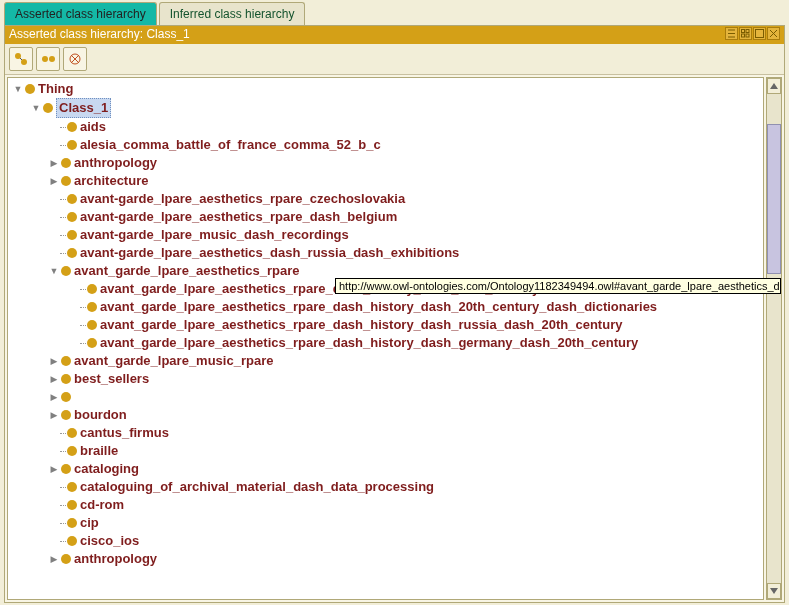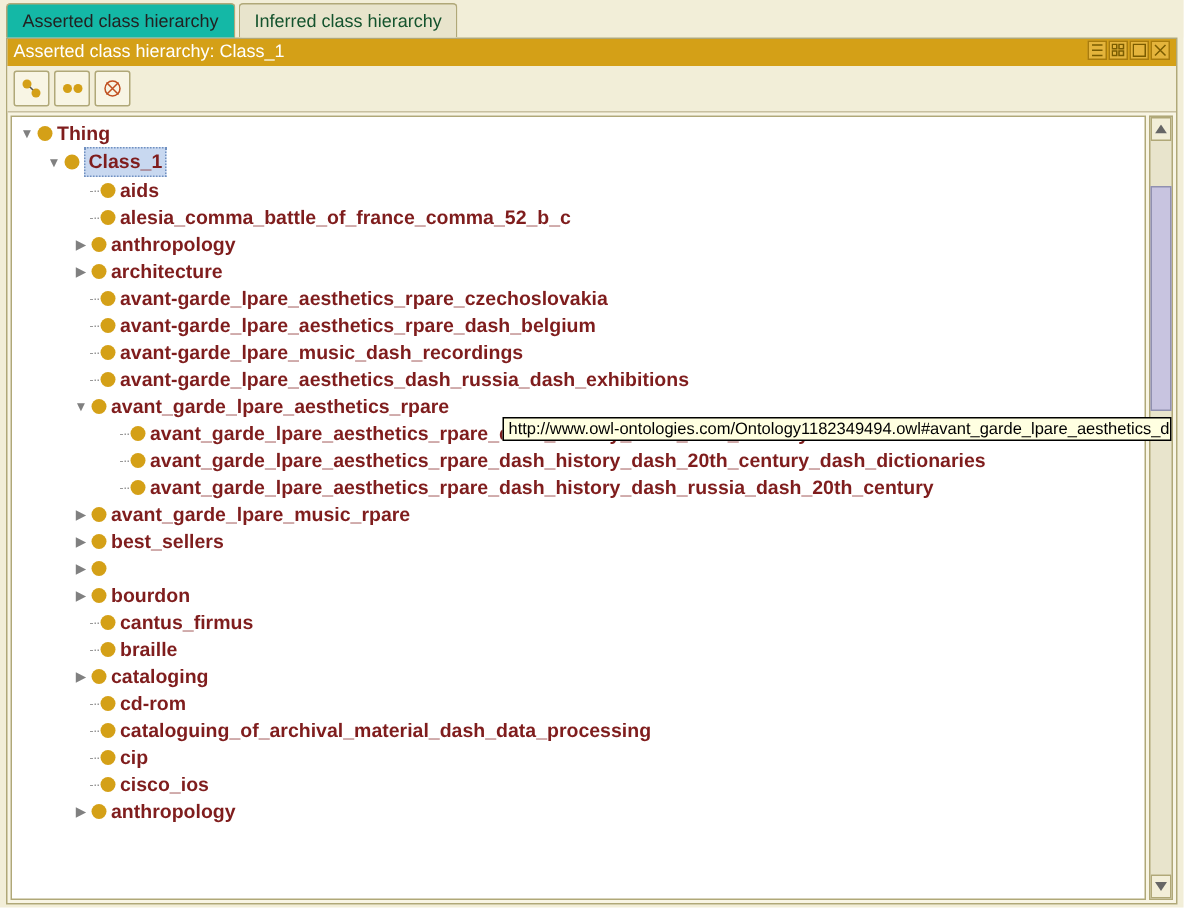--- a/index.html
+++ b/index.html
@@ -196,20 +196,27 @@
     <span class="dot"></span>
     <span class="lbl">avant_garde_lpare_aesthetics_rpare_dash_history_dash_20th_century_dash_dictionaries</span>
   </div>
           <div class="node">
     <span class="indent" style="width:56px"></span>
     <span class="toggle"></span>
     <span class="dash"></span>
     <span class="dot"></span>
     <span class="lbl">avant_garde_lpare_aesthetics_rpare_dash_history_dash_russia_dash_20th_century</span>
   </div>
+          <div class="node">
+    <span class="indent" style="width:56px"></span>
+    <span class="toggle"></span>
+    <span class="dash"></span>
+    <span class="dot"></span>
+    <span class="lbl">avant_garde_lpare_aesthetics_rpare_dash_history_dash_germany_dash_20th_century</span>
+  </div>
         </div>
 
       <div id="items2">
           <div class="node">
     <span class="indent" style="width:36px"></span>
     <span class="toggle">▶</span>
 
     <span class="dot"></span>
     <span class="lbl">avant_garde_lpare_music_rpare</span>
   </div>
@@ -252,28 +259,28 @@
     <span class="toggle">▶</span>
 
     <span class="dot"></span>
     <span class="lbl">cataloging</span>
   </div>
           <div class="node">
     <span class="indent" style="width:36px"></span>
     <span class="toggle"></span>
     <span class="dash"></span>
     <span class="dot"></span>
+    <span class="lbl">cataloguing_of_archival_material_dash_data_processing</span>
+  </div>
+          <div class="node">
+    <span class="indent" style="width:36px"></span>
+    <span class="toggle"></span>
+    <span class="dash"></span>
+    <span class="dot"></span>
     <span class="lbl">cd-rom</span>
-  </div>
-          <div class="node">
-    <span class="indent" style="width:36px"></span>
-    <span class="toggle"></span>
-    <span class="dash"></span>
-    <span class="dot"></span>
-    <span class="lbl">cataloguing_of_archival_material_dash_data_processing</span>
   </div>
           <div class="node">
     <span class="indent" style="width:36px"></span>
     <span class="toggle"></span>
     <span class="dash"></span>
     <span class="dot"></span>
     <span class="lbl">cip</span>
   </div>
           <div class="node">
     <span class="indent" style="width:36px"></span>

